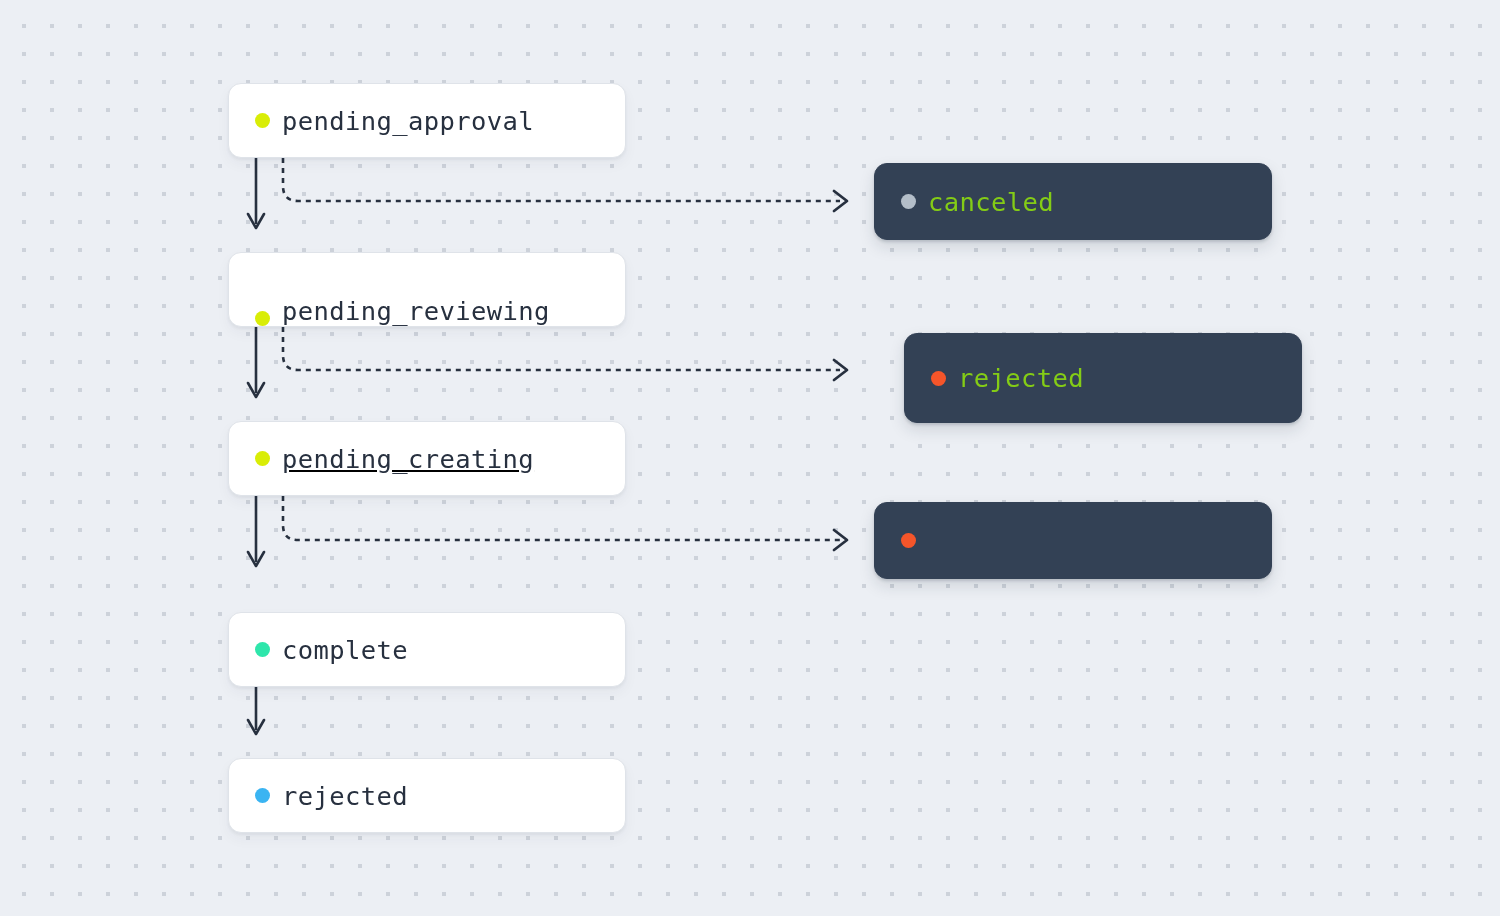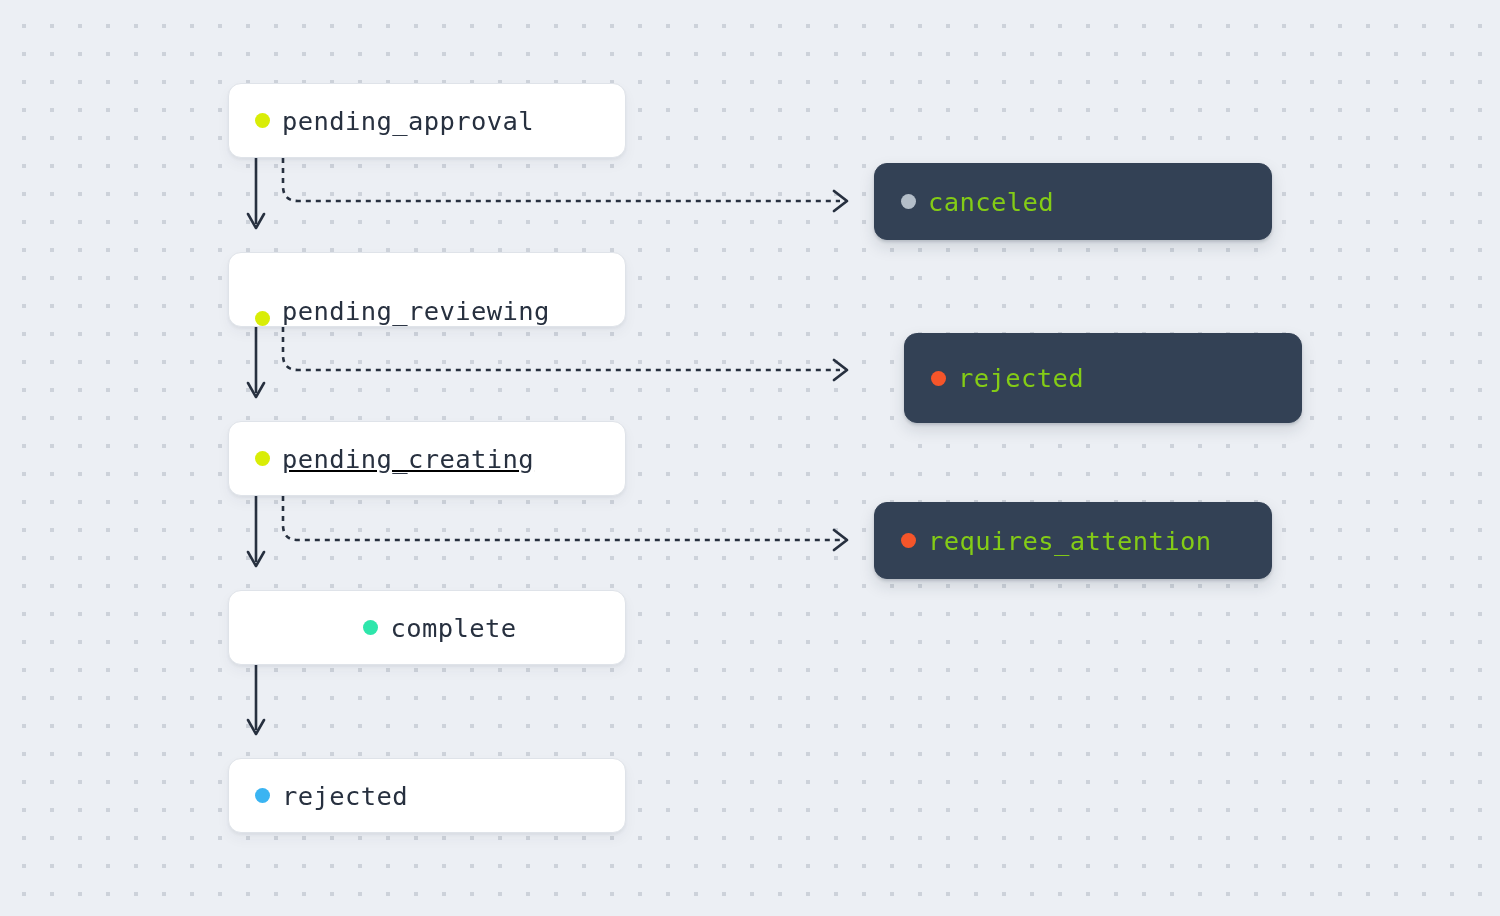--- a/index.html
+++ b/index.html
@@ -122,21 +122,21 @@
   <div class="node node-light" style="left:228px; top:252px; width:398px; height:75px;align-items:flex-end;">
     <span class="dot" style="background:#d9ed07"></span>
     <span class="label">pending_reviewing</span>
   </div>
 
   <div class="node node-light" style="left:228px; top:421px; width:398px; height:75px;text-decoration:underline;">
     <span class="dot" style="background:#d9ed07"></span>
     <span class="label">pending_creating</span>
   </div>
 
-  <div class="node node-light" style="left:228px; top:590px; width:398px; height:75px;justify-content:center;">
+  <div class="node node-light" style="left:228px; top:612px; width:398px; height:75px;">
     <span class="dot" style="background:#2ee6ab"></span>
     <span class="label">complete</span>
   </div>
 
   <div class="node node-light" style="left:228px; top:758px; width:398px; height:75px;">
     <span class="dot" style="background:#3ab4f2"></span>
     <span class="label">rejected</span>
   </div>
 
   <div class="node node-dark" style="left:874px; top:163px; width:398px; height:77px;">
@@ -144,16 +144,15 @@
     <span class="label">canceled</span>
   </div>
 
   <div class="node node-dark" style="left:904px; top:333px; width:398px; height:90px;text-align:right;">
     <span class="dot" style="background:#f5552a"></span>
     <span class="label">rejected</span>
   </div>
 
   <div class="node node-dark" style="left:874px; top:502px; width:398px; height:77px;">
     <span class="dot" style="background:#f5552a"></span>
-    <span class="label">requires_attention</span>
   </div>
 
 </div>
 
 </body></html>

